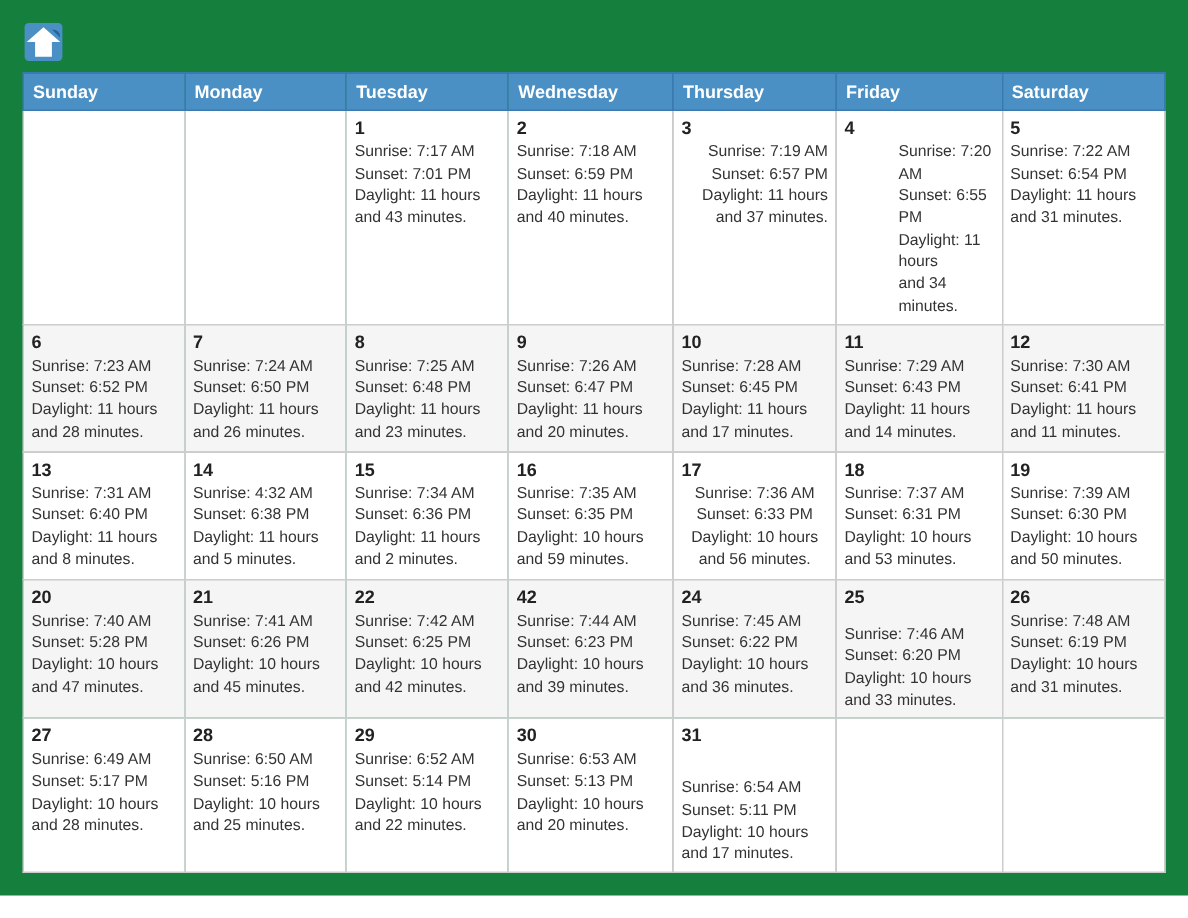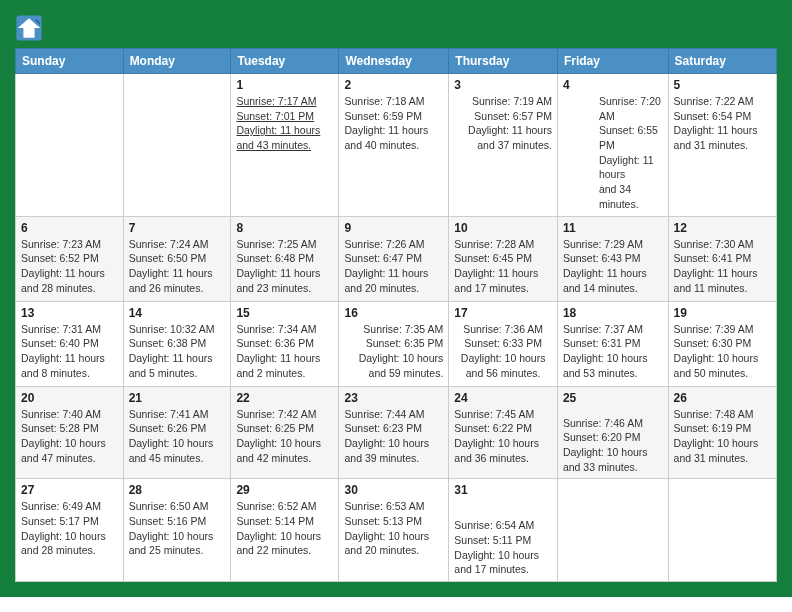--- a/index.html
+++ b/index.html
@@ -132,21 +132,21 @@
           <th>Friday</th>
           <th>Saturday</th>
         </tr>
     </thead>
     <tbody id="cal-body">
     <tr>
           <td class="empty-cell"></td>
           <td class="empty-cell"></td>
           <td>
             <span class="day-num">1</span>
-            <div class="day-info" style="white-space: pre-line; text-decoration: underline;">Sunrise: 7:17 AM
+            <div class="day-info" style="white-space: pre-line;">Sunrise: 7:17 AM
 Sunset: 7:01 PM
 Daylight: 11 hours
 and 43 minutes.</div>
           </td>
           <td>
             <span class="day-num">2</span>
             <div class="day-info" style="white-space: pre-line;">Sunrise: 7:18 AM
 Sunset: 6:59 PM
 Daylight: 11 hours
 and 40 minutes.</div>
@@ -227,35 +227,35 @@
         <tr>
           <td>
             <span class="day-num">13</span>
             <div class="day-info" style="white-space: pre-line;">Sunrise: 7:31 AM
 Sunset: 6:40 PM
 Daylight: 11 hours
 and 8 minutes.</div>
           </td>
           <td>
             <span class="day-num">14</span>
-            <div class="day-info" style="white-space: pre-line;">Sunrise: 10:32 AM
+            <div class="day-info" style="white-space: pre-line;">Sunrise: 4:32 AM
 Sunset: 6:38 PM
 Daylight: 11 hours
 and 5 minutes.</div>
           </td>
           <td>
             <span class="day-num">15</span>
             <div class="day-info" style="white-space: pre-line;">Sunrise: 7:34 AM
 Sunset: 6:36 PM
 Daylight: 11 hours
 and 2 minutes.</div>
           </td>
           <td>
             <span class="day-num">16</span>
-            <div class="day-info" style="white-space: pre-line; text-align: right;">Sunrise: 7:35 AM
+            <div class="day-info" style="white-space: pre-line;">Sunrise: 7:35 AM
 Sunset: 6:35 PM
 Daylight: 10 hours
 and 59 minutes.</div>
           </td>
           <td>
             <span class="day-num">17</span>
             <div class="day-info" style="white-space: pre-line; text-align: center;">Sunrise: 7:36 AM
 Sunset: 6:33 PM
 Daylight: 10 hours
 and 56 minutes.</div>
@@ -291,21 +291,21 @@
 and 45 minutes.</div>
           </td>
           <td>
             <span class="day-num">22</span>
             <div class="day-info" style="white-space: pre-line;">Sunrise: 7:42 AM
 Sunset: 6:25 PM
 Daylight: 10 hours
 and 42 minutes.</div>
           </td>
           <td>
-            <span class="day-num">23</span>
+            <span class="day-num">42</span>
             <div class="day-info" style="white-space: pre-line;">Sunrise: 7:44 AM
 Sunset: 6:23 PM
 Daylight: 10 hours
 and 39 minutes.</div>
           </td>
           <td>
             <span class="day-num">24</span>
             <div class="day-info" style="white-space: pre-line;">Sunrise: 7:45 AM
 Sunset: 6:22 PM
 Daylight: 10 hours

